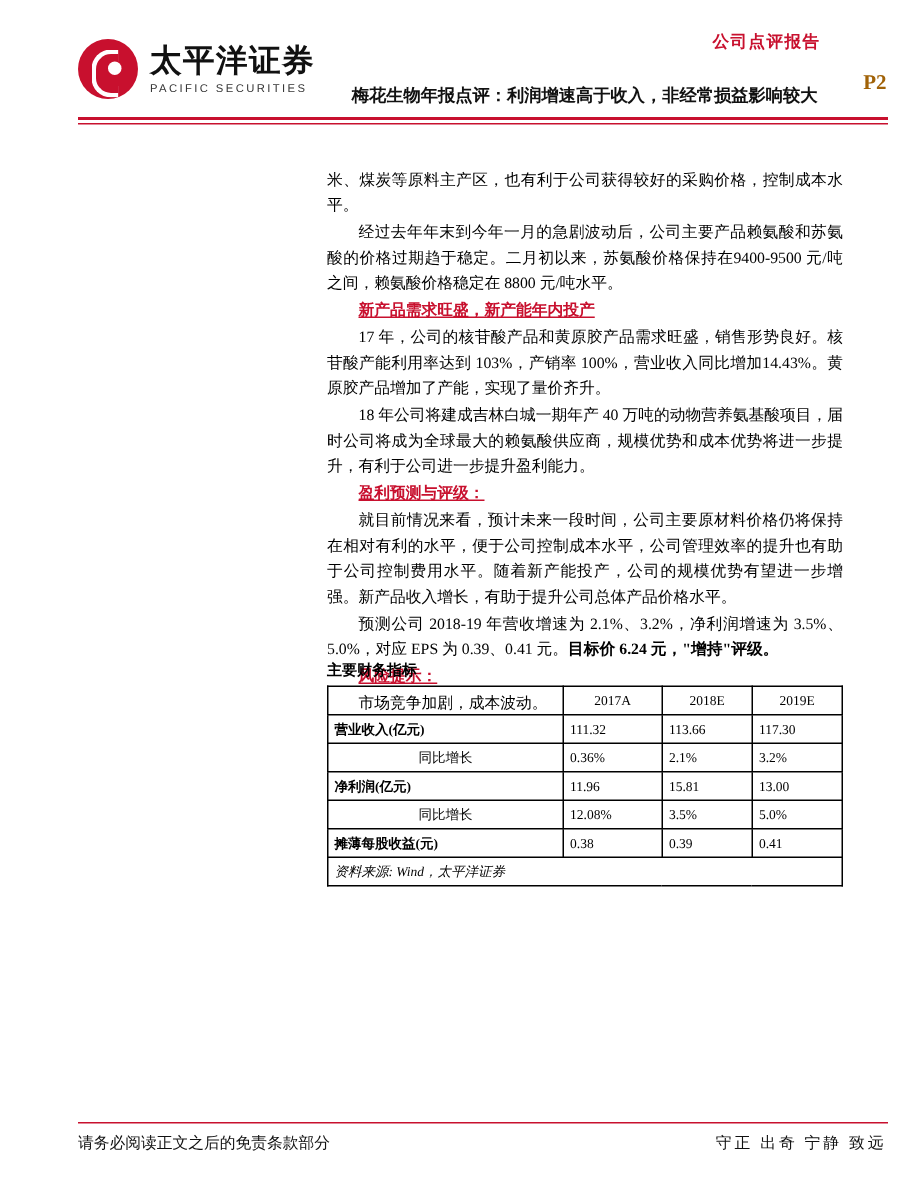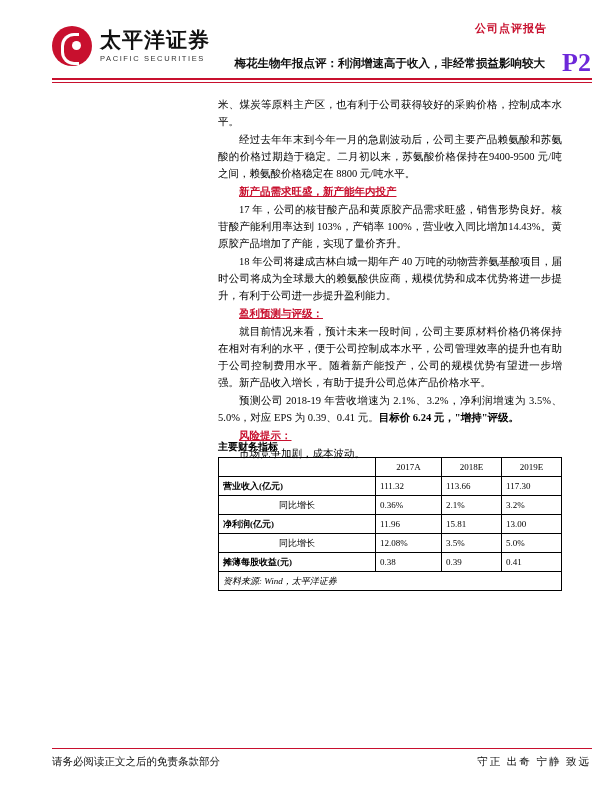--- a/index.html
+++ b/index.html
@@ -80,23 +80,23 @@
   .report-type {
     color: #c8102e;
     font-size: 11px;
     font-weight: bold;
     letter-spacing: 1px;
     margin-right: 44px;
   }
   .page-num {
     position: absolute;
     right: 22px; top: 48px;
-    font-size: 26px;
-    font-weight: bold;
-    color: #6d28d9;
+    font-size: 14px;
+    font-weight: bold;
+    color: #a16207;
     font-family: "Liberation Serif", serif;
   }
   .report-title {
     position: absolute;
     right: 68px; top: 56px;
     font-size: 11.5px;
     font-weight: bold;
     color: #111111;
     white-space: nowrap;
   }
@@ -112,21 +112,21 @@
     left: 52px; top: 82px;
     width: 540px;
     height: 1px;
     background: #c8102e;
   }
 
   
   .content {
     position: absolute;
     left: 218px;
-    top: 96px;
+    top: 112px;
     width: 344px;
     font-size: 10.5px;
     line-height: 1.62;
     text-align: justify;
   }
   .content p {
     margin: 0 0 1px 0;
     text-indent: 2em;
   }
   .content p.noindent {

